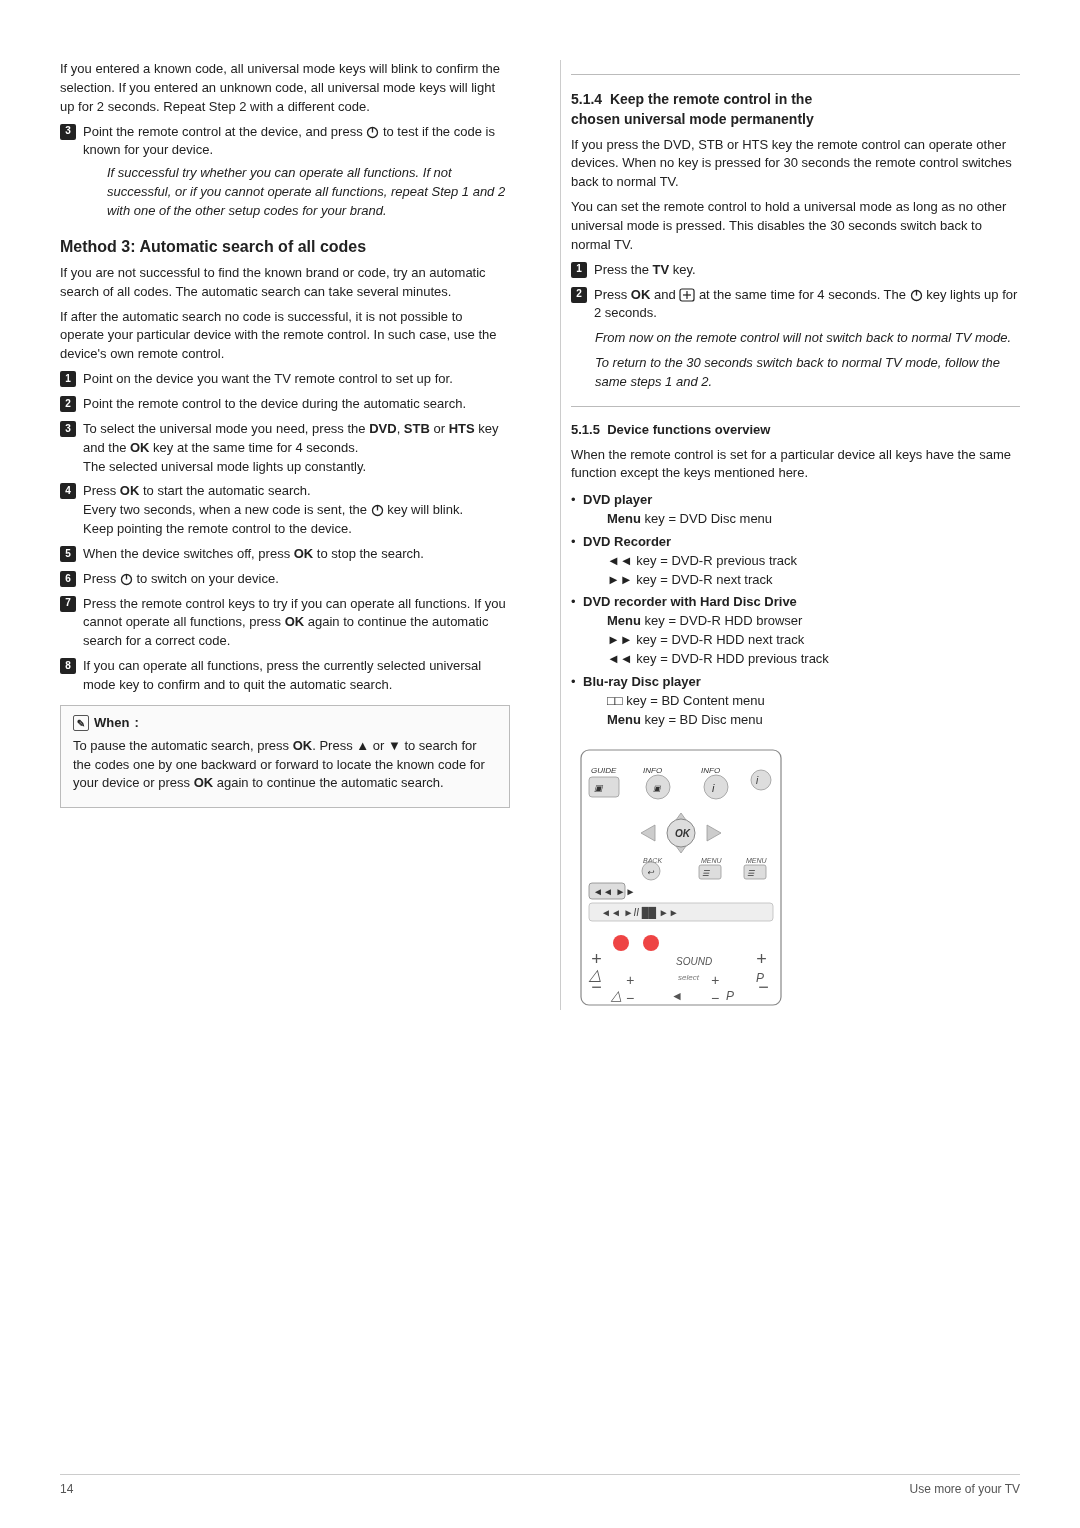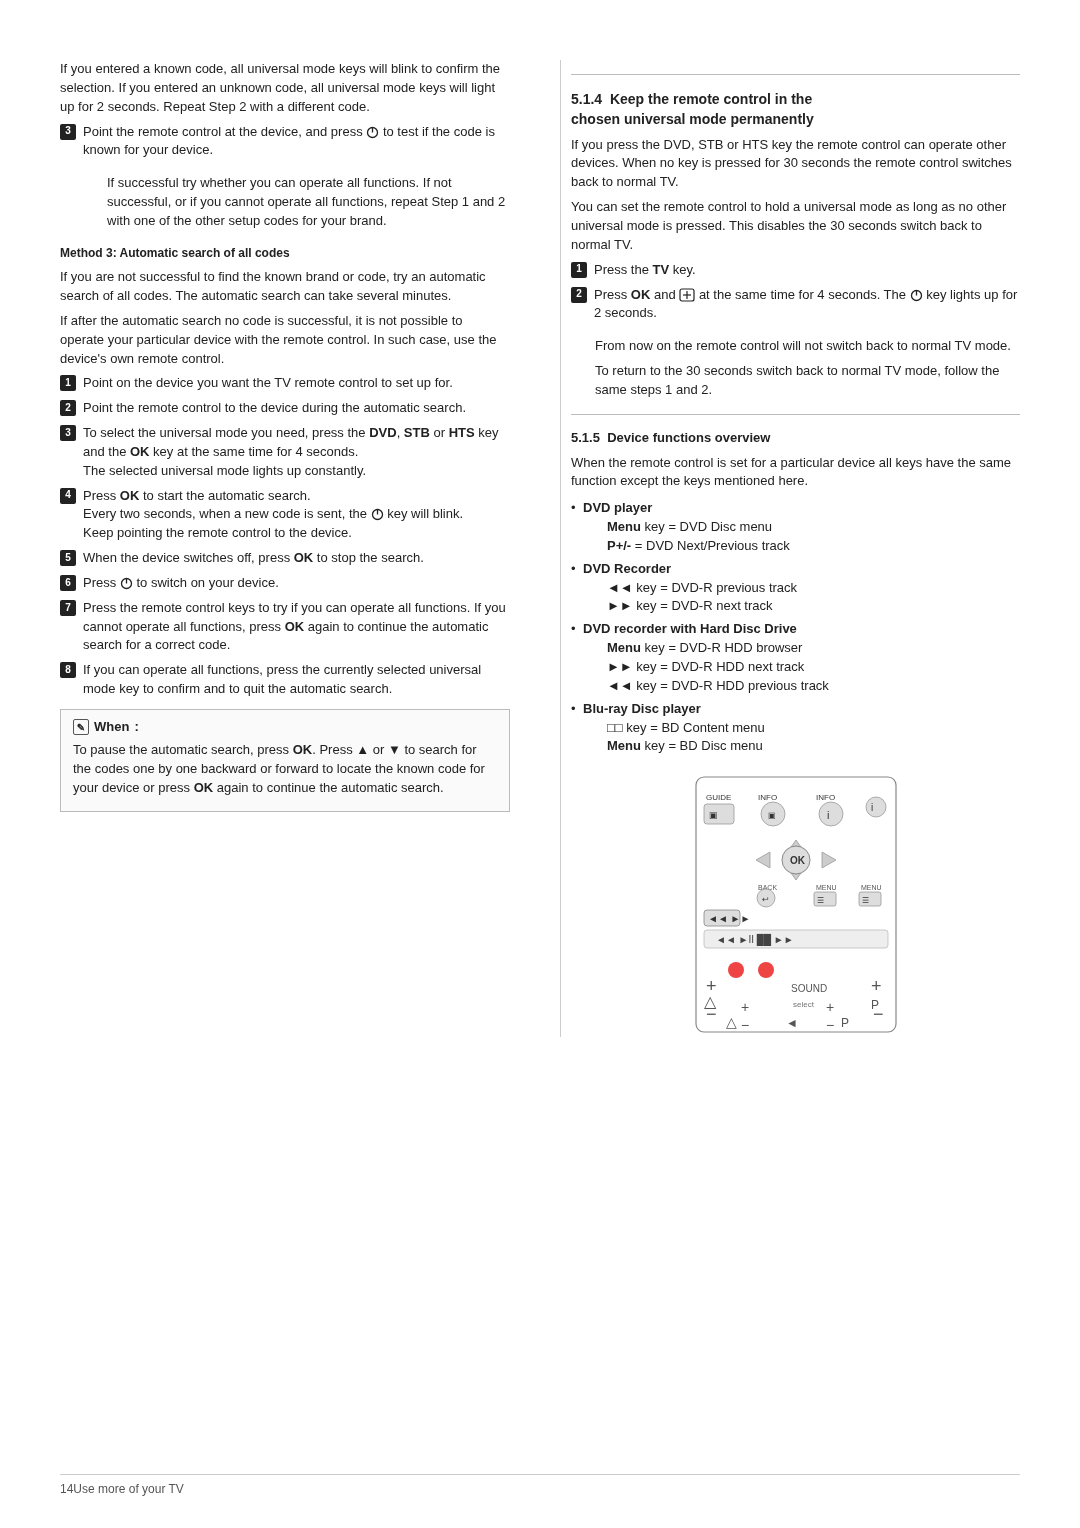--- a/index.html
+++ b/index.html
@@ -21,21 +21,21 @@
     .two-col {
       display: grid;
       grid-template-columns: 1fr 1fr;
       gap: 0 40px;
     }
     .left-col { padding-right: 10px; }
     .right-col { padding-left: 10px; border-left: 1px solid #ccc; }
 
     .section-heading {
       font-weight: bold;
-      font-size: 12px;
+      font-size: 16px;
       margin-bottom: 6px;
       margin-top: 14px;
     }
     .numbered-heading {
       font-size: 14px;
       font-weight: bold;
       text-align: left;
       margin-bottom: 6px;
     }
     p { margin-bottom: 6px; }
@@ -110,36 +110,38 @@
       width: 13px;
       height: 13px;
     }
 
     .bold { font-weight: bold; }
 
     
     .remote-diagram {
       margin-top: 16px;
       display: flex;
-      justify-content: center;
+      justify-content: flex-start;
+      font-style: italic;
     }
 
     .page-footer {
       position: absolute;
       bottom: 30px;
       left: 60px;
       right: 60px;
       display: flex;
+      justify-content: space-between;
       font-size: 12px;
       color: #555;
       border-top: 1px solid #ccc;
       padding-top: 6px;
     }
 
-    .indent { padding-left: 24px; margin-top: 14px; }
+    .indent { padding-left: 24px; margin-top: 4px; font-style: italic; }
   </style>
 </head>
 <body>
 
 <div class="page">
   <div class="two-col">
 
     <div class="left-col">
 
       <p>If you entered a known code, all universal mode keys will blink to confirm the selection. If you entered an unknown code, all universal mode keys will light up for 2 seconds. Repeat Step 2 with a different code.</p>
@@ -253,21 +255,20 @@
         <span class="bold">5.1.5</span> &nbsp;<span class="bold">Device functions overview</span>
       </div>
 
       <p>When the remote control is set for a particular device all keys have the same function except the keys mentioned here.</p>
 
       <ul class="bullet-list">
 
         <li>
           <span class="bold">DVD player</span>
           <div class="sub"><span class="bold">Menu</span> key = DVD Disc menu</div>
-          <div class="sub"><span class="bold">P+/-</span> = DVD Next/Previous track</div>
         </li>
 
         <li>
           <span class="bold">DVD Recorder</span>
           <div class="sub"><span class="bold">◄◄</span> key = DVD-R previous track</div>
           <div class="sub"><span class="bold">►►</span> key = DVD-R next track</div>
         </li>
 
         <li>
           <span class="bold">DVD recorder with Hard Disc Drive</span>

